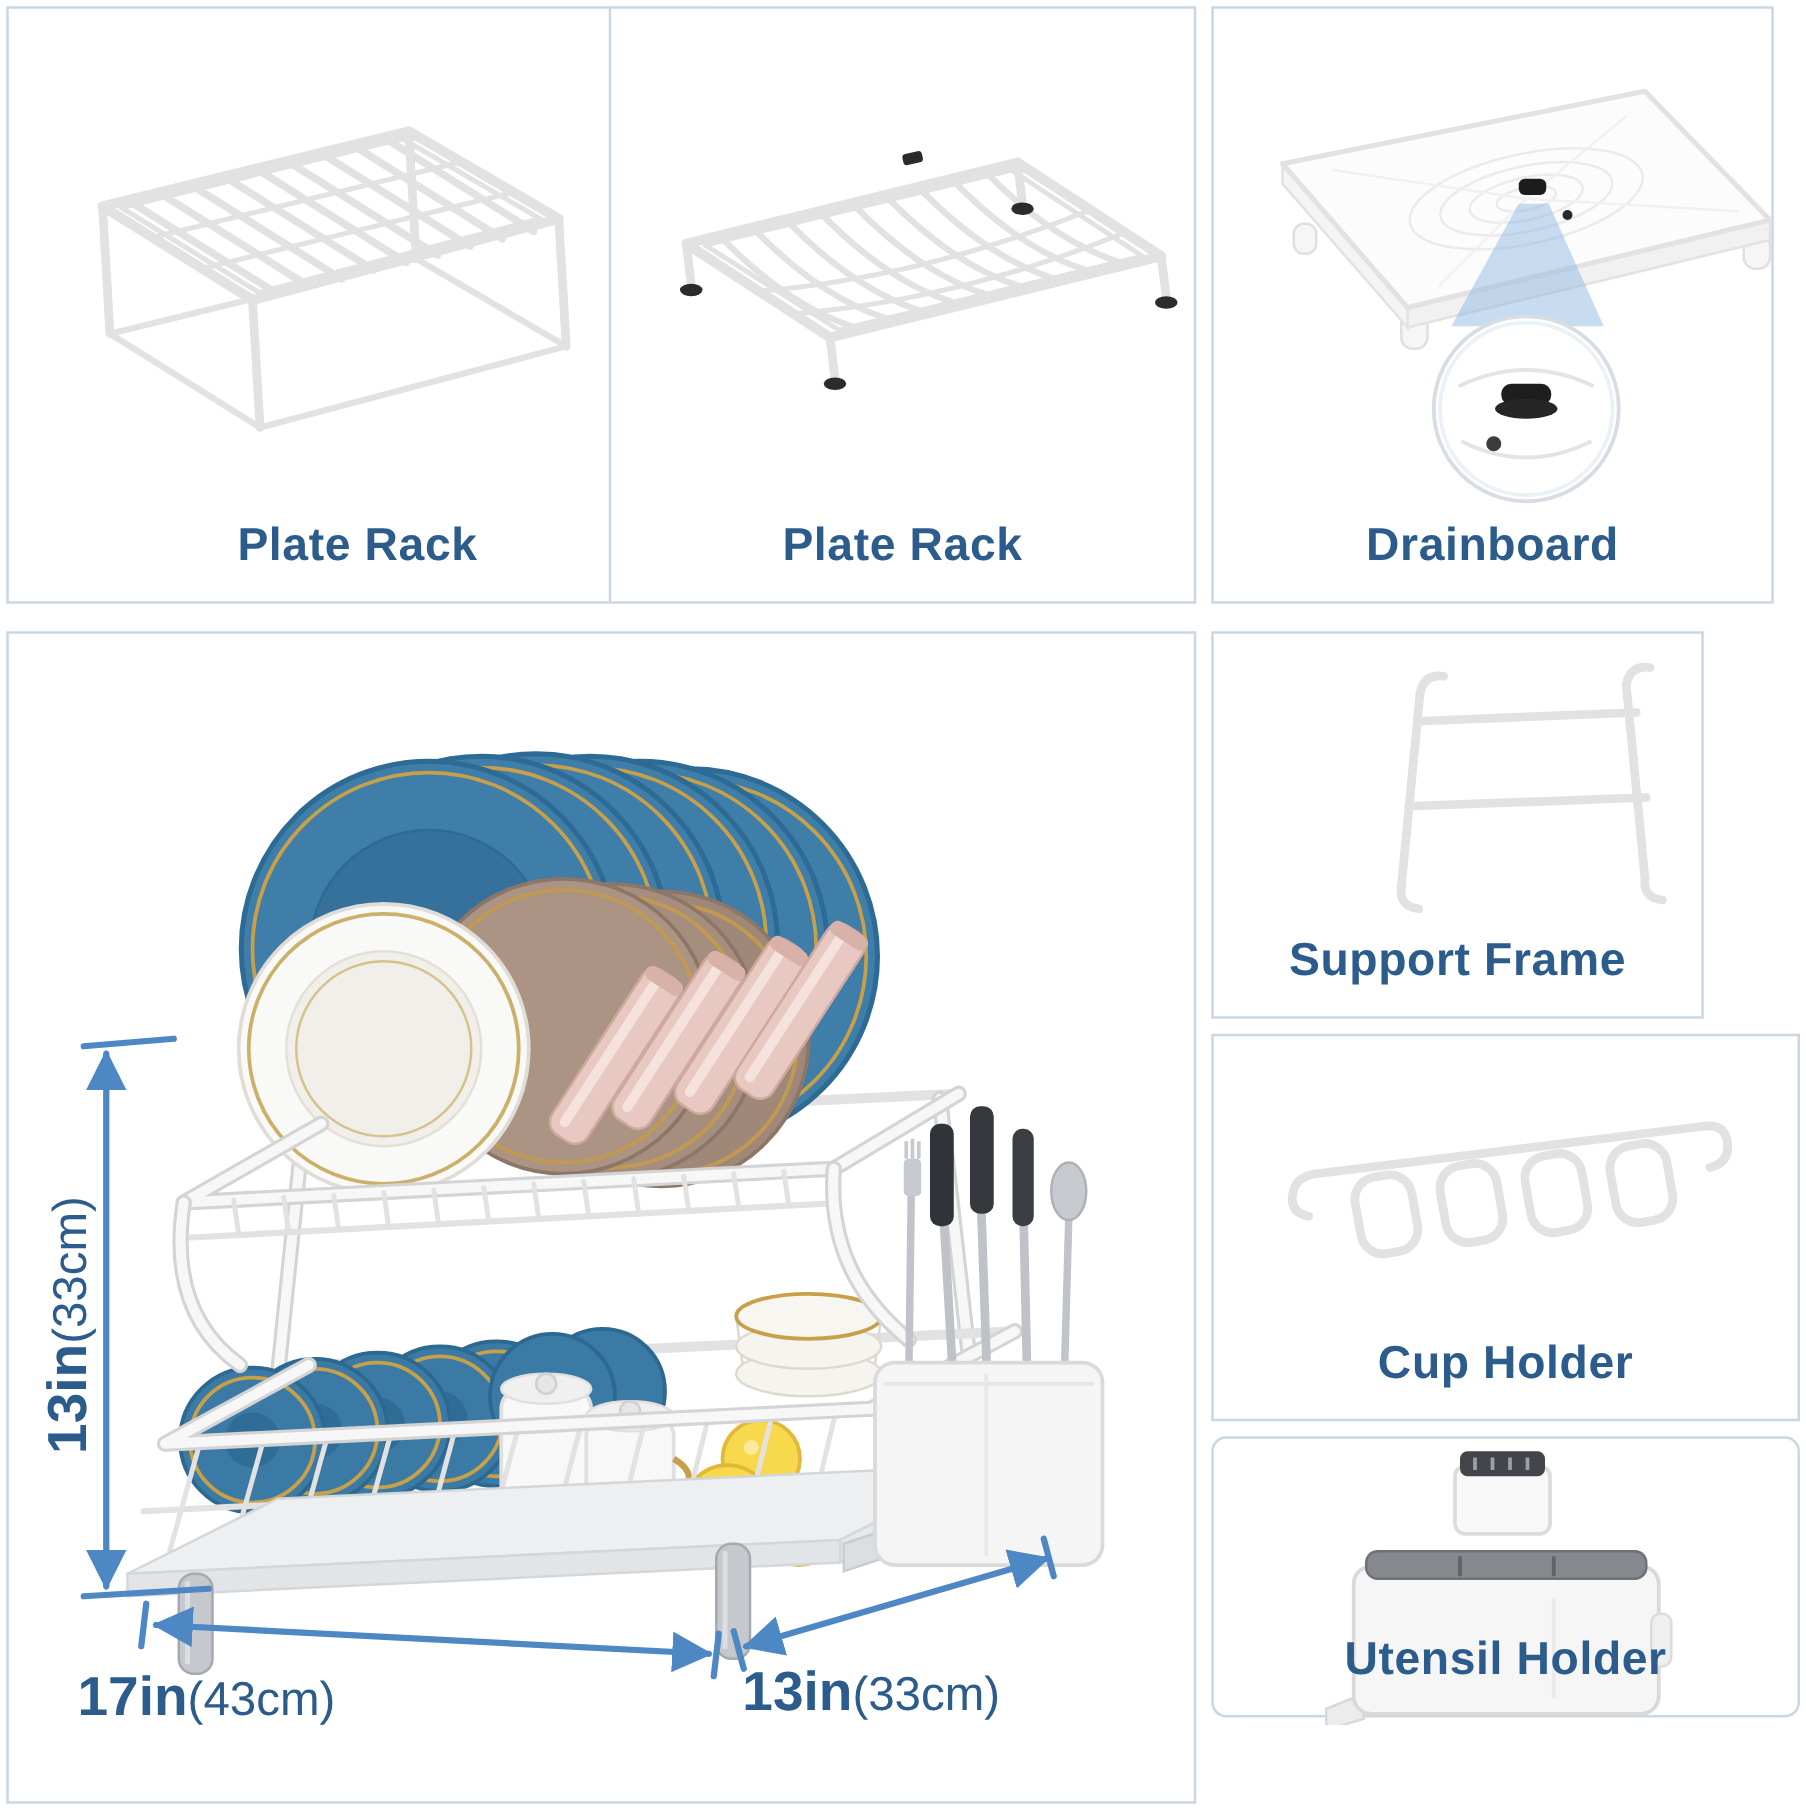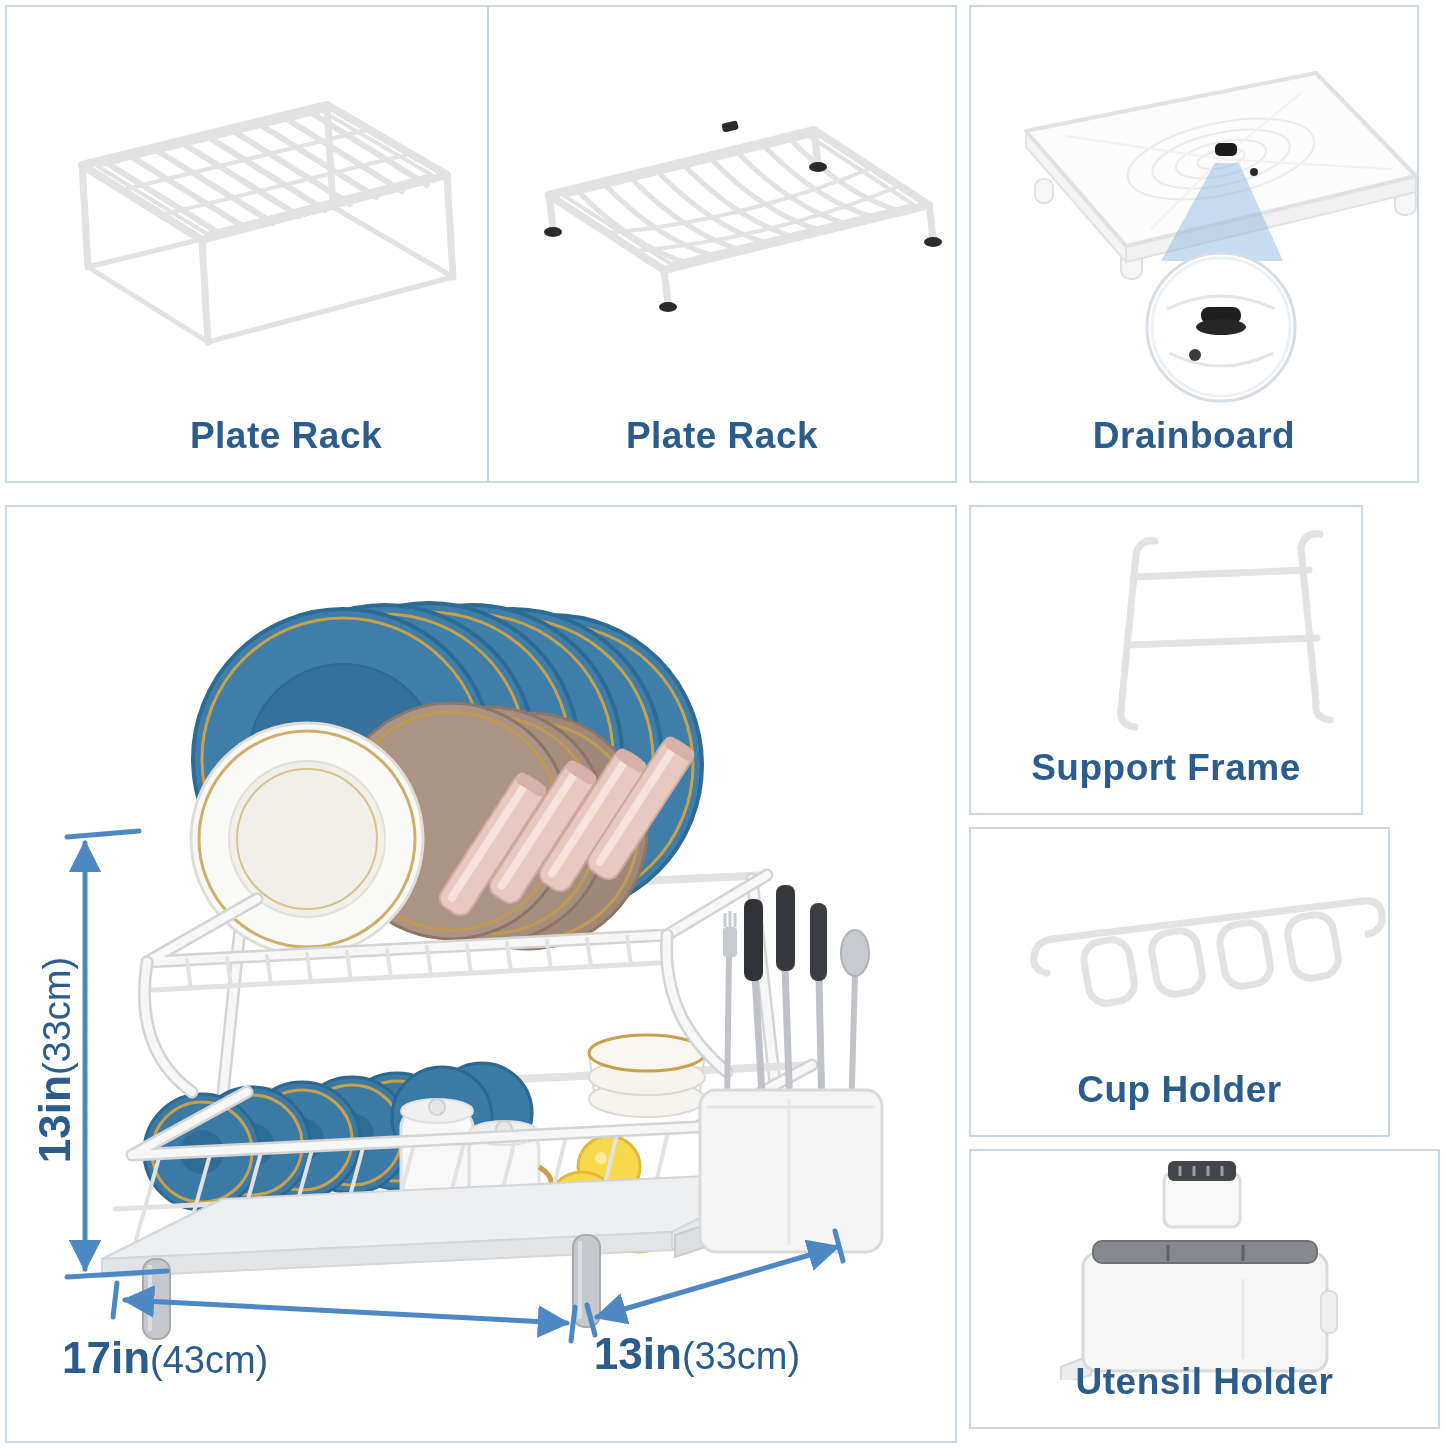--- a/index.html
+++ b/index.html
@@ -328,36 +328,36 @@
           <path d="M330,33 Q333,17 349,19"></path>
         <path d="M150,195 Q148,210 164,212"></path>
           <path d="M345,188 Q343,203 359,205"></path>
         <path d="M163,62 L338,55"></path>
           <path d="M156,130 L346,123"></path>
       </g>
     </svg>
     <div class="part-label">Support Frame</div>
   </div>
 
-  <div class="panel" style="left:969px;top:827px;width:421px;height:310px;">
+  <div class="panel" style="left:969px;top:827px;width:471px;height:310px;">
     <svg viewBox="0 0 467 235" width="467" height="235" style="top:8px;">
       <g class="wire" stroke-width="7">
         <path d="M82,102 L392,64"></path>
         <path d="M392,64 Q409,62 411,77 Q413,93 397,97"></path>
         <path d="M82,102 Q65,104 63,119 Q61,133 76,136"></path>
         <rect x="-23" y="4" width="46" height="62" rx="18" transform="translate(132,100) rotate(-10)" fill="none"></rect>
         <rect x="-23" y="4" width="46" height="62" rx="18" transform="translate(200,91) rotate(-10)" fill="none"></rect>
         <rect x="-23" y="4" width="46" height="62" rx="18" transform="translate(268,83) rotate(-10)" fill="none"></rect>
         <rect x="-23" y="4" width="46" height="62" rx="18" transform="translate(336,75) rotate(-10)" fill="none"></rect>
       </g>
     </svg>
     <div class="part-label">Cup Holder</div>
   </div>
 
-  <div class="panel" style="left:969px;top:1149px;width:471px;height:280px;">
+  <div class="panel" style="left:969px;top:1149px;width:471px;height:225px;border-radius:12px;">
     <svg viewBox="0 0 467 225" width="467" height="225" style="top:4px;">
       <g transform="translate(193,6)">
         <rect x="0" y="12" width="76" height="54" rx="8" fill="#f8f8f8" stroke="#dcdcdc" stroke-width="3"></rect>
         <rect x="4" y="0" width="68" height="20" rx="6" fill="#42464b"></rect>
         <path d="M16,5 L16,15 M30,5 L30,15 M44,5 L44,15 M58,5 L58,15" stroke="#9aa0a6" stroke-width="3"></path>
       </g>
       <g transform="translate(112,84)">
         <path d="M8,116 L-22,128 L-22,145 L8,136 Z" fill="#ececec" stroke="#d8d8d8" stroke-width="2"></path>
         <rect x="0" y="14" width="244" height="118" rx="14" fill="#f6f6f6" stroke="#d9d9d9" stroke-width="3"></rect>
         <rect x="10" y="2" width="224" height="22" rx="9" fill="#85898e" stroke="#6e7277" stroke-width="2"></rect>

